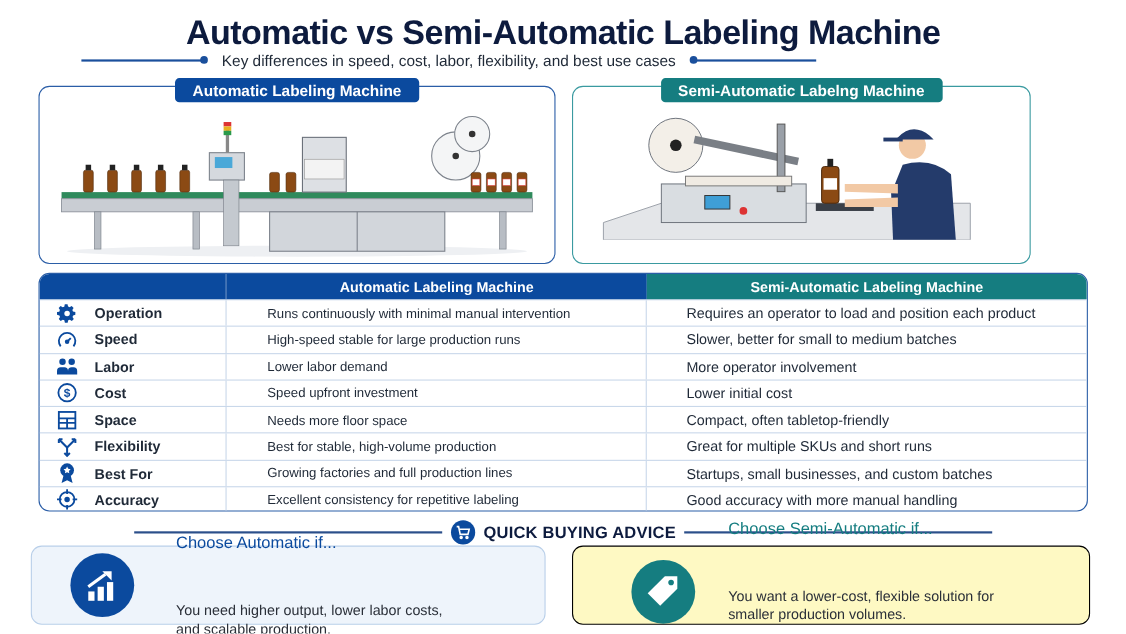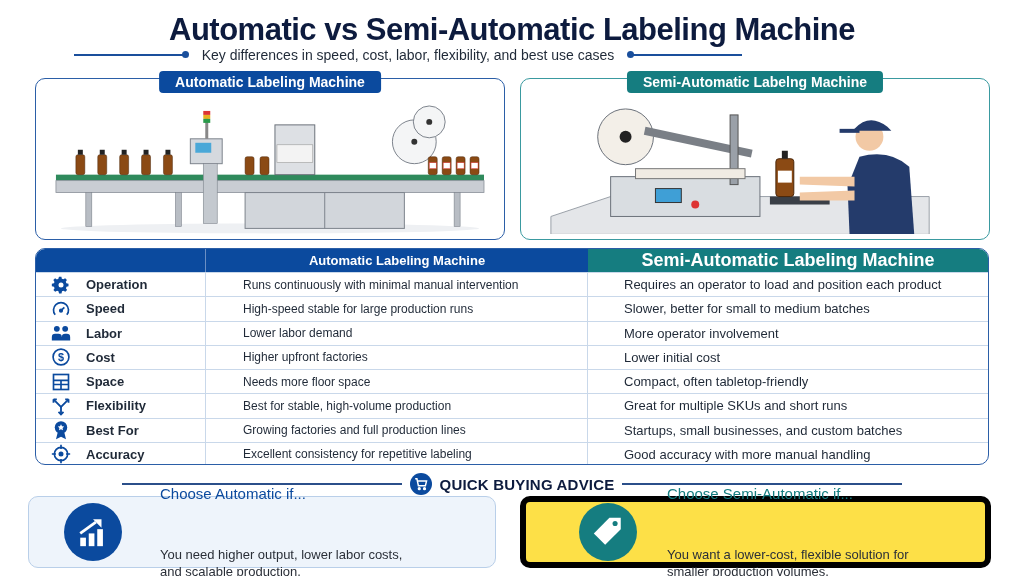--- a/index.html
+++ b/index.html
@@ -6,48 +6,48 @@
   body { width: 1024px; height: 576px; background: #ffffff; font-family: "Liberation Sans", "DejaVu Sans", sans-serif; position: relative; overflow: hidden; color: #1f2937; }
   .title { position: absolute; top: 12px; left: 0; width: 1024px; text-align: center; font-size: 31px; font-weight: 700; color: #0d1b3e; letter-spacing: -0.5px; }
   .subtitle-row { position: absolute; top: 47px; left: 0; width: 816px; display: flex; justify-content: center; align-items: center; gap: 10px; }
   .subtitle-line { width: 112px; height: 2px; background: #1a4f9c; position: relative; }
   .subtitle-line.left::after { content: ""; position: absolute; right: -3px; top: -3px; width: 7px; height: 7px; border-radius: 50%; background: #1a4f9c; }
   .subtitle-line.right::before { content: ""; position: absolute; left: -3px; top: -3px; width: 7px; height: 7px; border-radius: 50%; background: #1a4f9c; }
   .subtitle { font-size: 14px; color: #1f2937; padding: 0 6px; }
 
   .panel { position: absolute; top: 78px; height: 162px; border: 1.5px solid #2b5ea7; border-radius: 10px; background: #fff; }
   .panel.auto { left: 35px; width: 470px; }
-  .panel.semi { left: 520px; width: 470px; border-color: #3a9aa0; }
+  .panel.semi { left: 520px; width: 417px; border-color: #3a9aa0; }
   .panel-tag { position: absolute; top: -8px; left: 50%; transform: translateX(-50%); color: #fff; font-weight: 700; font-size: 14px; padding: 3px 16px; border-radius: 4px; white-space: nowrap; }
   .panel.auto .panel-tag { background: #0b4a9e; }
   .panel.semi .panel-tag { background: #157d80; }
   .illus { position: absolute; left: 10px; right: 10px; top: 18px; bottom: 6px; }
 
   .table { position: absolute; top: 248px; left: 35px; width: 954px; height: 217px; border: 1.5px solid #2b5ea7; border-radius: 10px; overflow: hidden; background: #fff; }
   .thead { display: flex; height: 23px; }
   .th-blank { width: 170px; background: #0b4a9e; border-right: 1px solid #6b8fc4; }
   .th-auto { width: 382px; background: #0b4a9e; color: #fff; font-weight: 700; font-size: 13px; display: flex; align-items: center; justify-content: center; }
-  .th-semi { flex: 1; background: #157d80; color: #fff; font-weight: 700; font-size: 18px; display: flex; align-items: center; justify-content: center; }
+  .th-semi { flex: 1; background: #157d80; color: #fff; font-weight: 700; font-size: 13px; display: flex; align-items: center; justify-content: center; }
   .trow { display: flex; height: 24.25px; border-top: 1px solid #c9d8ea; }
   .td-label { width: 170px; display: flex; align-items: center; border-right: 1px solid #c9d8ea; }
   .td-icon { width: 50px; display: flex; justify-content: center; align-items: center; }
   .td-icon svg { width: 20px; height: 20px; }
   .td-name { font-weight: 700; font-size: 13px; color: #1f2937; }
   .td-auto { width: 382px; padding-left: 37px; font-size: 12px; display: flex; align-items: center; border-right: 1px solid #c9d8ea; }
   .td-semi { flex: 1; padding-left: 36px; font-size: 13px; display: flex; align-items: center; }
 
   .advice-row { position: absolute; top: 473px; left: 0; width: 1024px; display: flex; justify-content: center; align-items: center; }
   .advice-line { width: 280px; height: 1.5px; background: #2b4f8a; }
   .advice-head { display: flex; align-items: center; gap: 8px; padding: 0 8px; }
   .cart-circle { width: 22px; height: 22px; border-radius: 50%; background: #0b4a9e; display: flex; align-items: center; justify-content: center; }
   .advice-title { font-weight: 700; font-size: 15px; color: #0d1b3e; letter-spacing: 0.2px; }
 
   .card { position: absolute; top: 496px; height: 72px; border-radius: 10px; display: flex; align-items: center; }
   .card.auto { left: 28px; width: 468px; background: #eef4fb; border: 1px solid #b9cfe9; }
-  .card.semi { left: 520px; width: 471px; background: #fde047; border: 6px solid #000000; }
+  .card.semi { left: 520px; width: 471px; background: #fef9c3; border: 1px solid #000000; align-items: flex-end; }
   .card-icon { width: 58px; height: 58px; border-radius: 50%; display: flex; align-items: center; justify-content: center; }
   .card.auto .card-icon { background: #0b4a9e; margin-left: 35px; margin-right: 38px; }
   .card.semi .card-icon { background: #157d80; margin-left: 53px; margin-right: 30px; }
   .card-title { font-weight: 400; font-size: 15px; margin-bottom: 4px; }
   .card.auto .card-title { color: #0b4a9e; }
   .card.semi .card-title { color: #157d80; }
   .card-body { font-size: 13px; color: #2a2f38; line-height: 17px; width: 260px; margin-top: 44px; }
 </style>
 </head>
 <body>
@@ -206,21 +206,21 @@
   <div class="trow">
     <div class="td-label">
       <div class="td-icon">
         <svg viewBox="0 0 24 24">
             <circle cx="12" cy="12" r="9.5" fill="none" stroke="#0b4a9e" stroke-width="2"></circle>
             <text x="12" y="17" text-anchor="middle" font-size="13" font-weight="700" fill="#0b4a9e" font-family="Liberation Sans, sans-serif">$</text>
           </svg>
       </div>
       <div class="td-name">Cost</div>
     </div>
-    <div class="td-auto">Higher upfront factories</div>
+    <div class="td-auto">Speed upfront investment</div>
     <div class="td-semi">Lower initial cost</div>
   </div>
 
   <div class="trow">
     <div class="td-label">
       <div class="td-icon">
         <svg viewBox="0 0 24 24" fill="none" stroke="#0b4a9e" stroke-width="2">
             <rect x="3" y="3" width="18" height="18"></rect>
             <line x1="3" y1="10" x2="21" y2="10"></line>
             <line x1="3" y1="15" x2="21" y2="15"></line>

